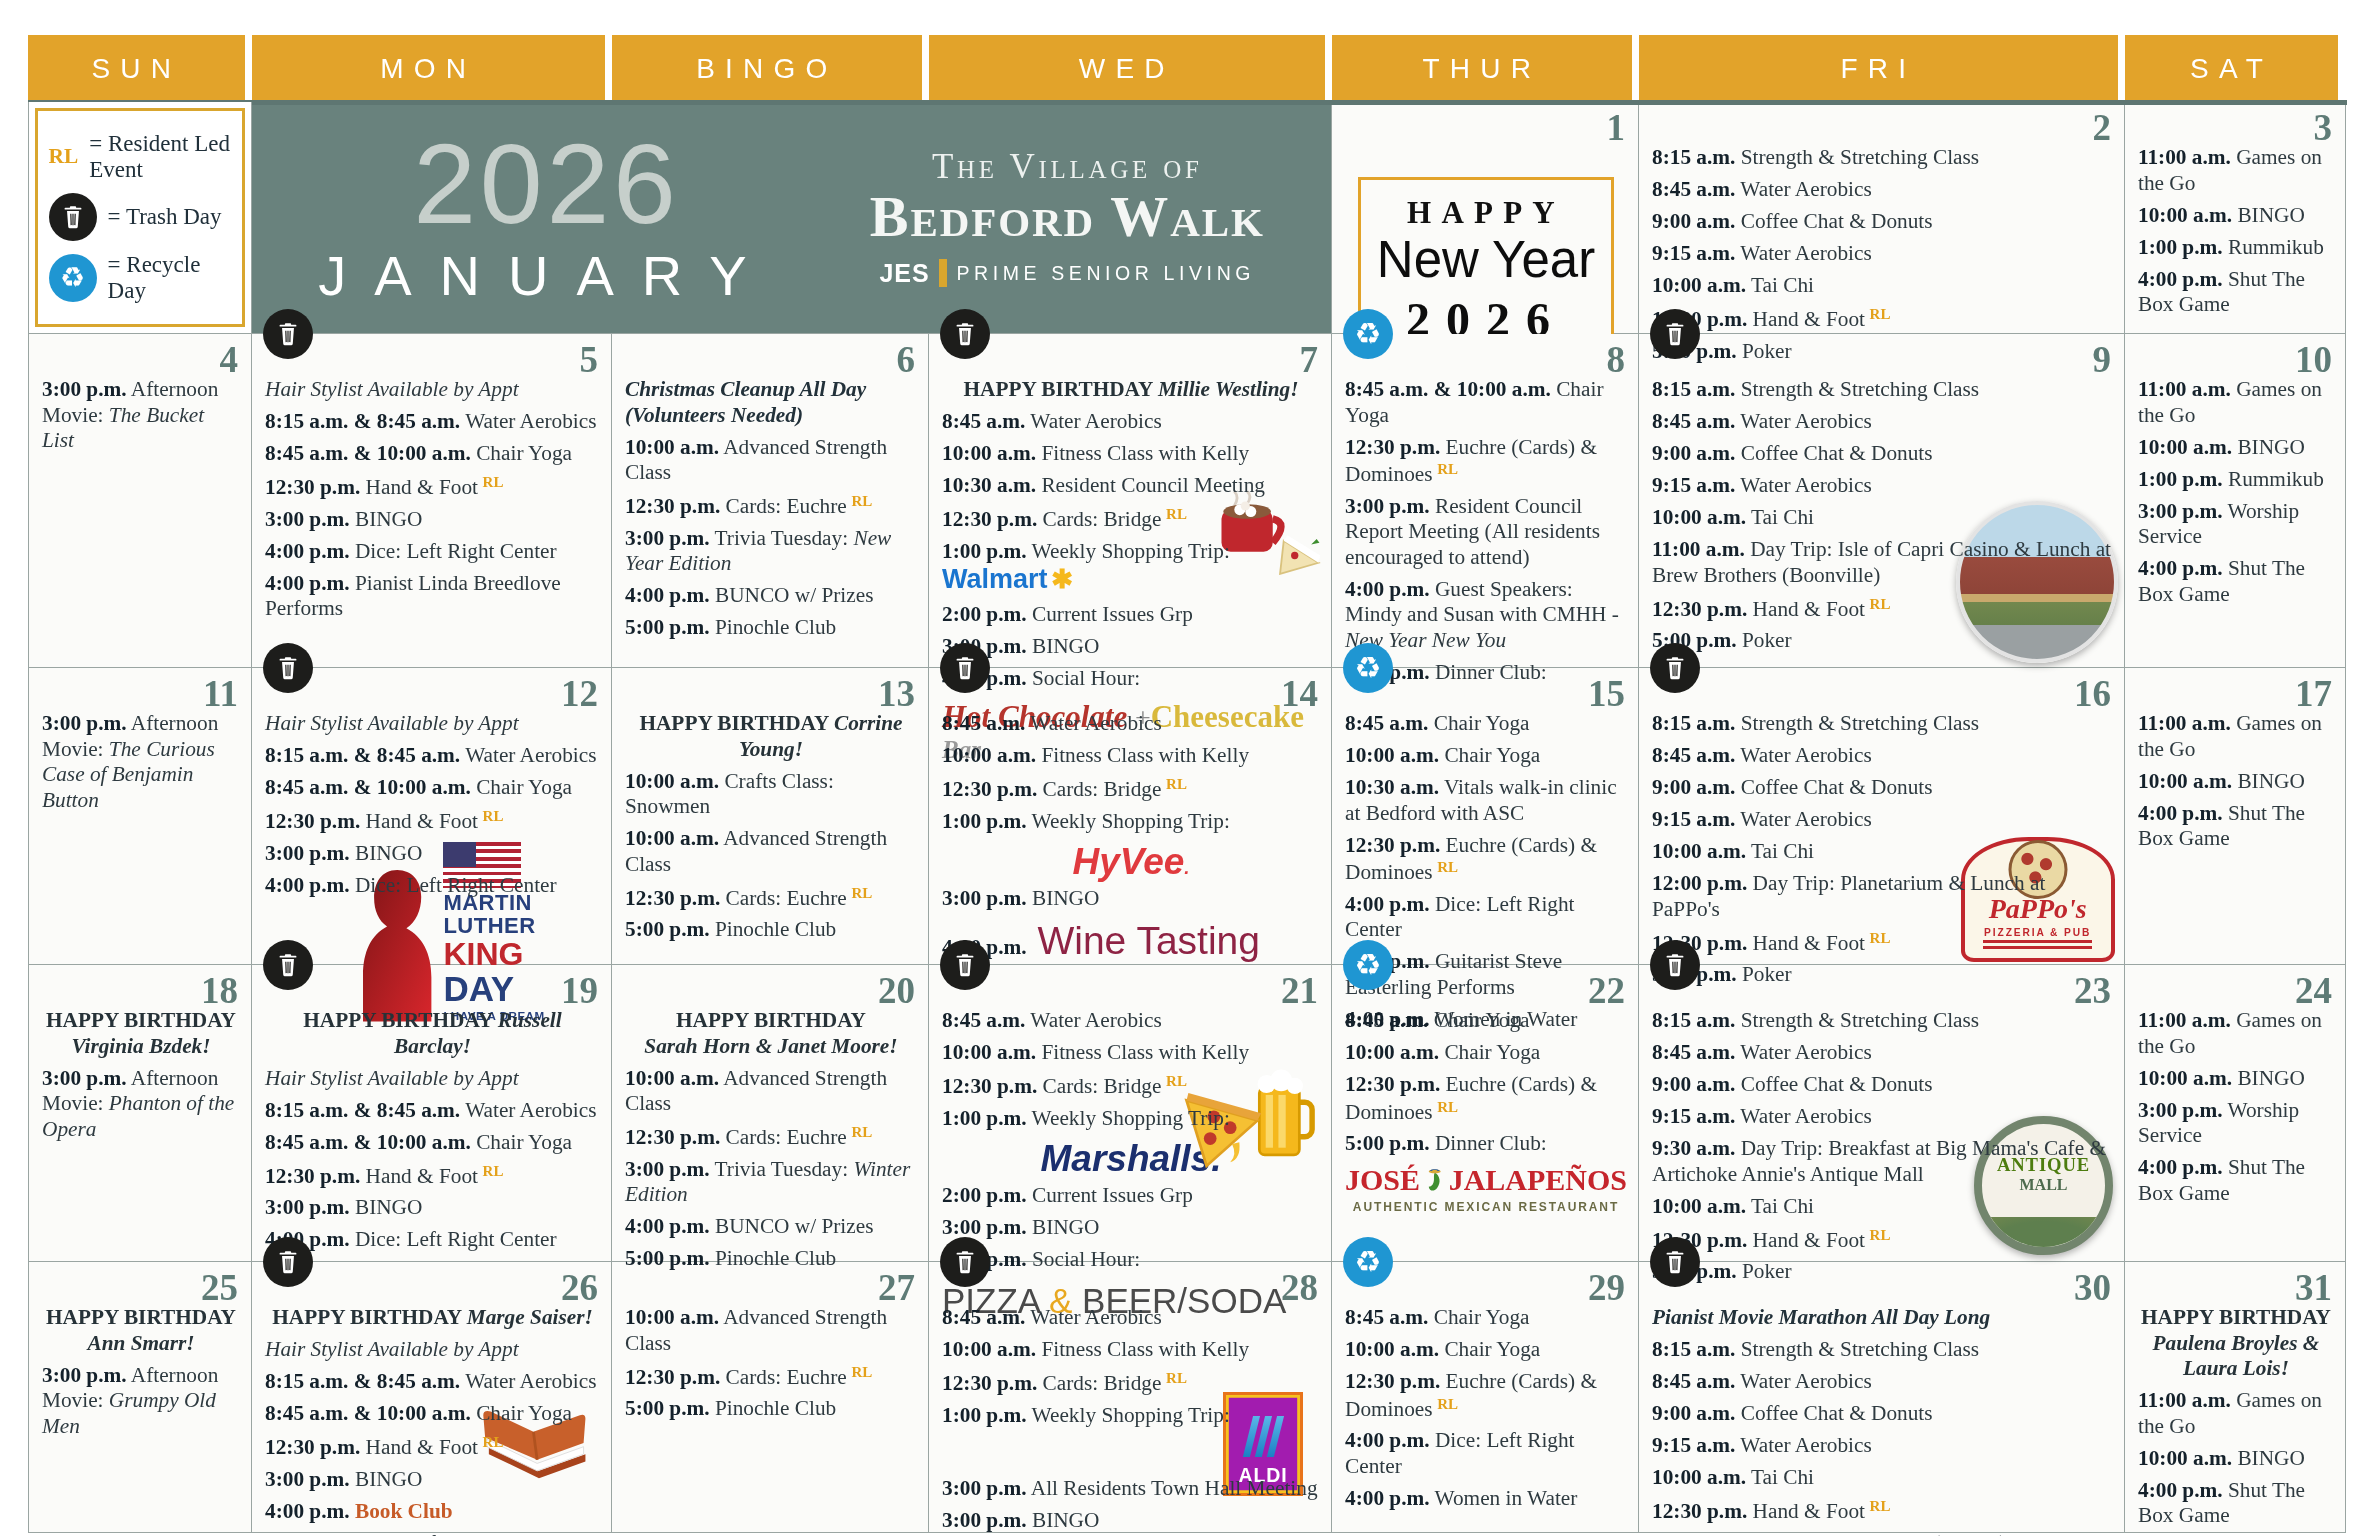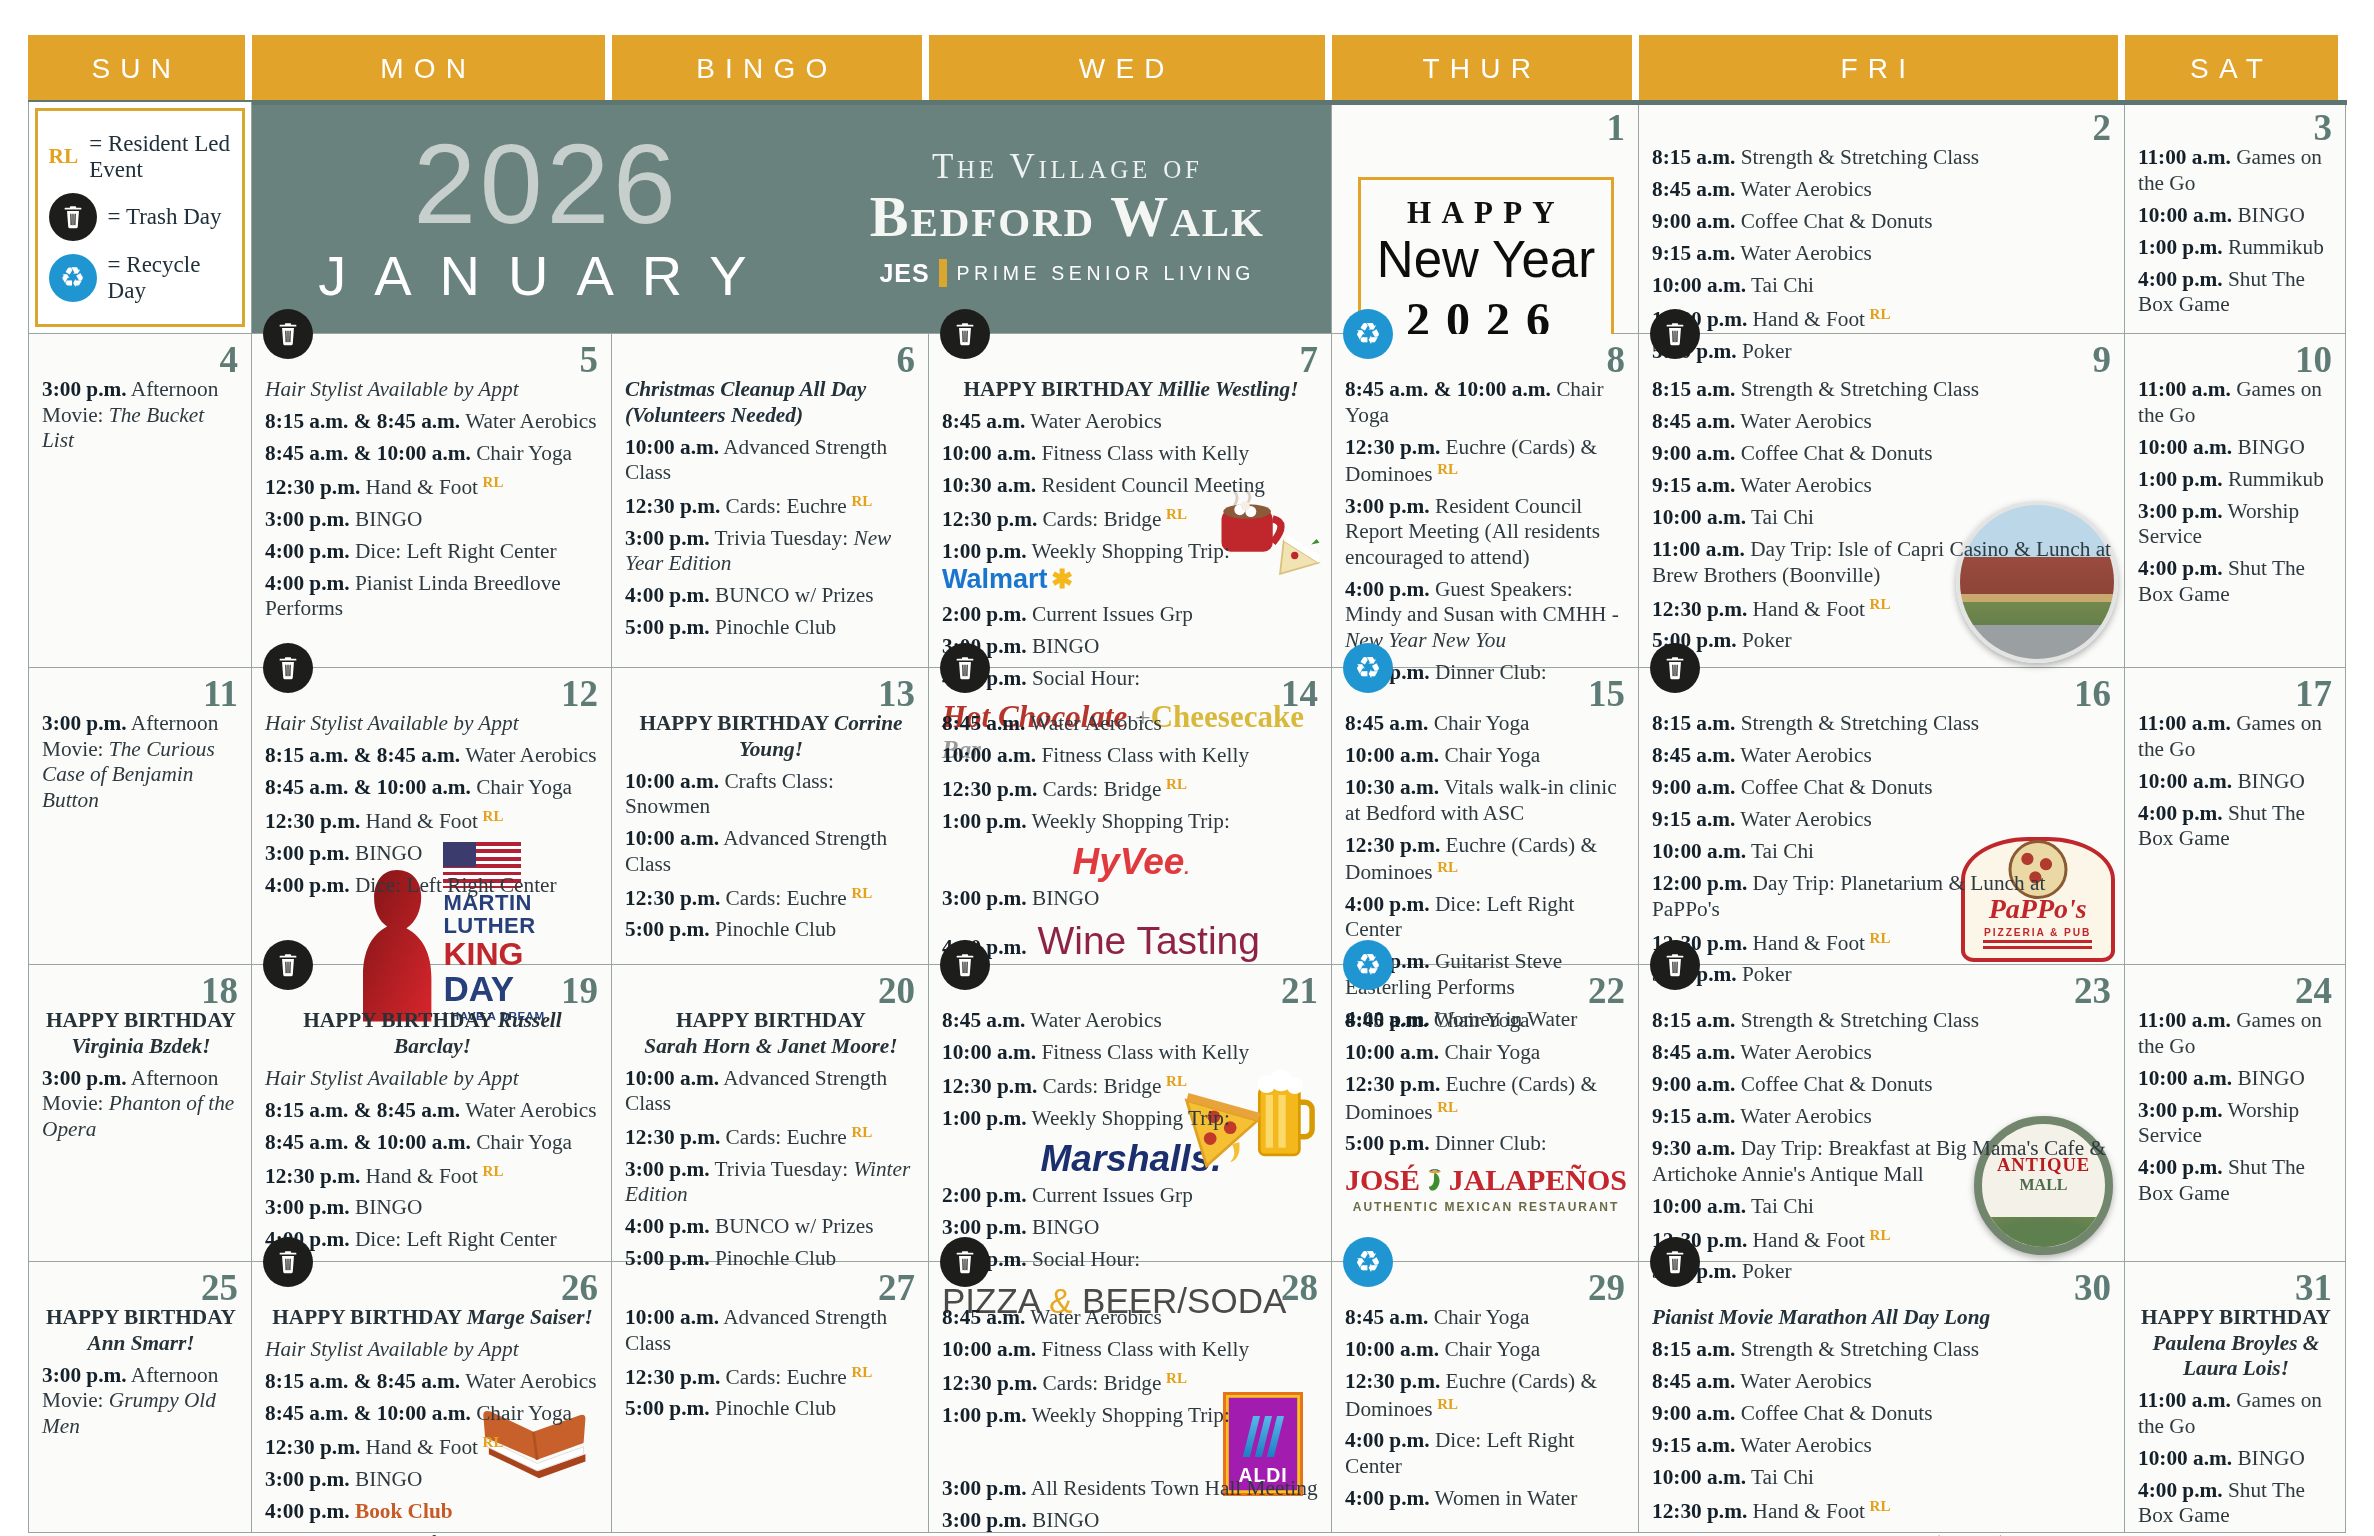--- a/index.html
+++ b/index.html
@@ -91,21 +91,21 @@
   .pp-pz{position:absolute;top:3.7px;left:50%;transform:translateX(-50%);width:59px;height:59px;border-radius:50%;
     background:radial-gradient(circle at 30% 30%,#B03A2E 5.6px,transparent 6.5px),
                radial-gradient(circle at 65% 40%,#B03A2E 5.6px,transparent 6.5px),
                radial-gradient(circle at 45% 65%,#B03A2E 5.6px,transparent 6.5px),#EAD9A4;
     border:3.7px solid #8A5A33;box-sizing:border-box;}
   .pp-name{font:italic 700 28px "Liberation Serif",serif;color:#C0272D;}
   .pp-sub{font:700 10.2px "Liberation Sans",sans-serif;color:#C0272D;letter-spacing:1.9px;margin-top:1.9px;}
   .pp-bar{height:2.8px;background:#C0272D;margin:2.8px 11px 0;}
   .gfx-antique{width:139px;height:139px;border-radius:50%;background:#F4F1E8;border:8.3px solid #72856D;
     text-align:center;padding-top:30px;box-sizing:border-box;position:relative;overflow:hidden;box-shadow:0 2.8px 7.4px rgba(0,0,0,.3);}
-  .am-t{font:700 18.6px "Liberation Serif",serif;color:#b91c1c;letter-spacing:0.9px;}
+  .am-t{font:700 18.6px "Liberation Serif",serif;color:#4d7c0f;letter-spacing:0.9px;}
   .am-t2{font:700 16px "Liberation Serif",serif;color:#4E6B4E;}
   .am-lawn{position:absolute;bottom:0;left:0;right:0;height:30px;background:radial-gradient(ellipse at 50% 100%,#5E7F4E 60%,#72884E 100%);}
   .gfx-mlk{display:flex;gap:7.4px;align-items:flex-end;width:234px;}
   .mlk-right{text-align:left;}
   .mlk-flag{width:78px;height:46px;background:repeating-linear-gradient(180deg,#B22234 0 3.7px,#fff 3.7px 7.4px);position:relative;margin-bottom:4.6px;}
   .mlk-flag::after{content:"";position:absolute;top:0;left:0;width:33px;height:25px;background:#3C3B6E;}
   .mlk-l1{font:700 22px/1.04 "Liberation Sans",sans-serif;color:#27407C;letter-spacing:0.5px;}
   .mlk-king{font:700 32px/1.04 "Liberation Sans",sans-serif;color:#C0272D;}
   .mlk-day{font:700 35px/1 "Liberation Sans",sans-serif;color:#27407C;}
   .mlk-dream{font:700 11.6px "Liberation Sans",sans-serif;color:#27407C;letter-spacing:0.5px;margin-top:2.8px;}

